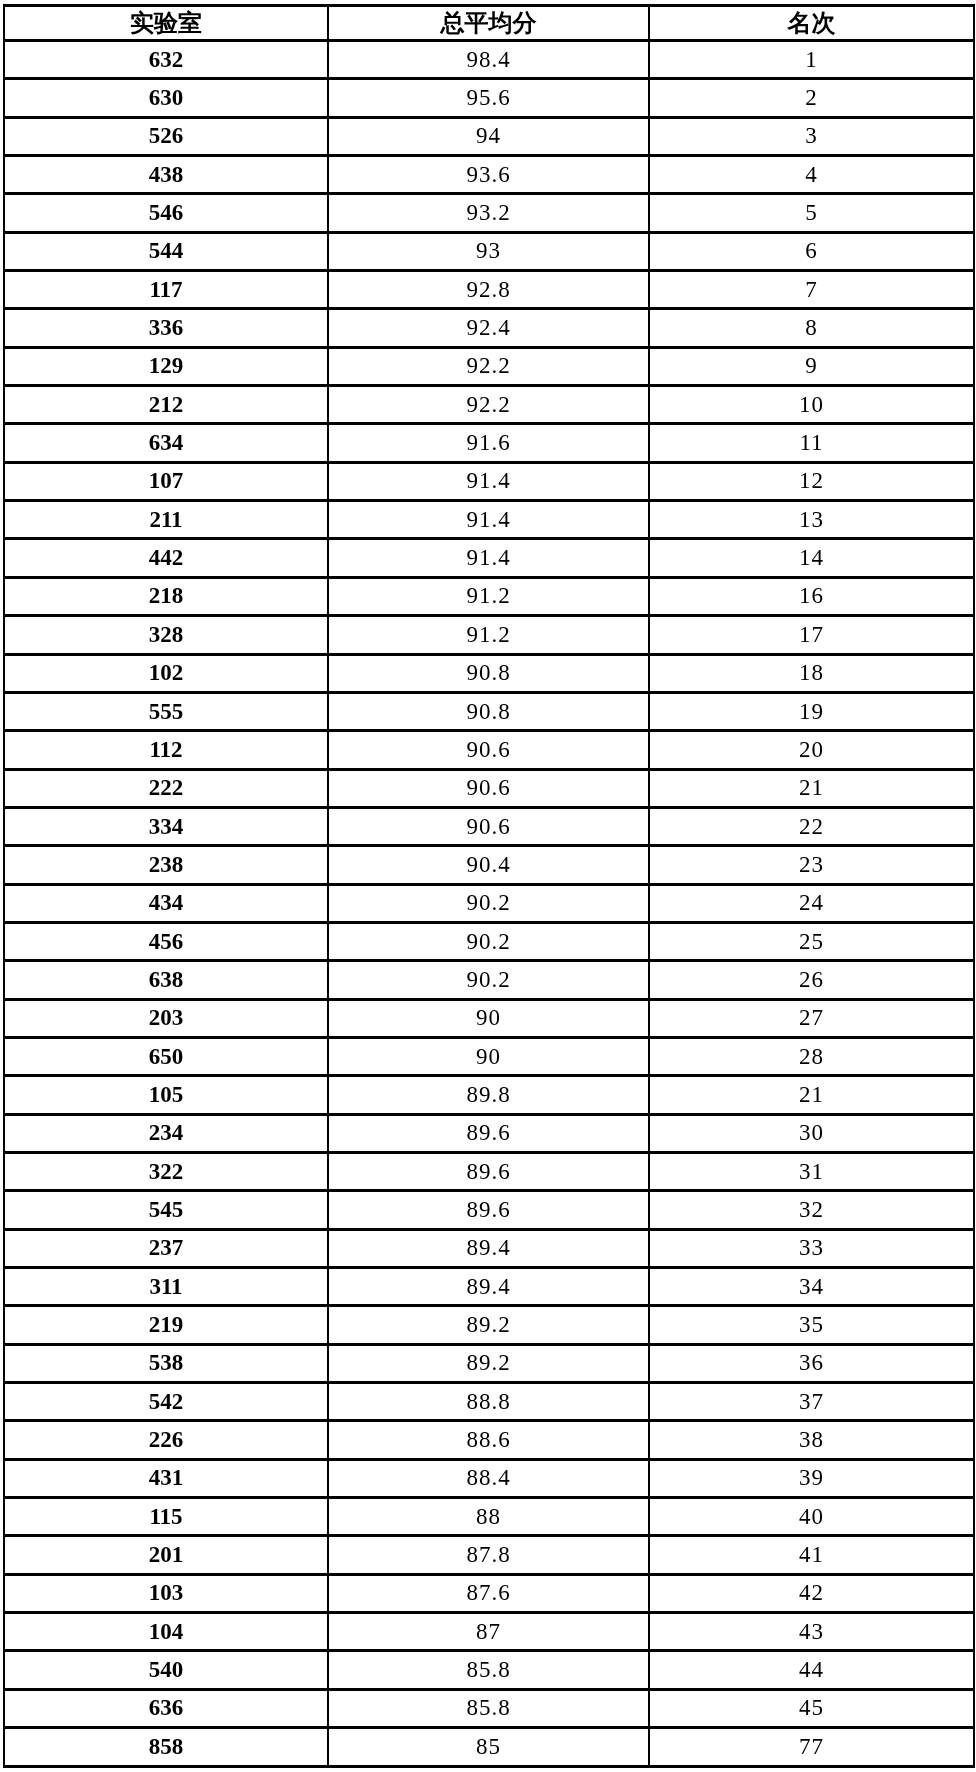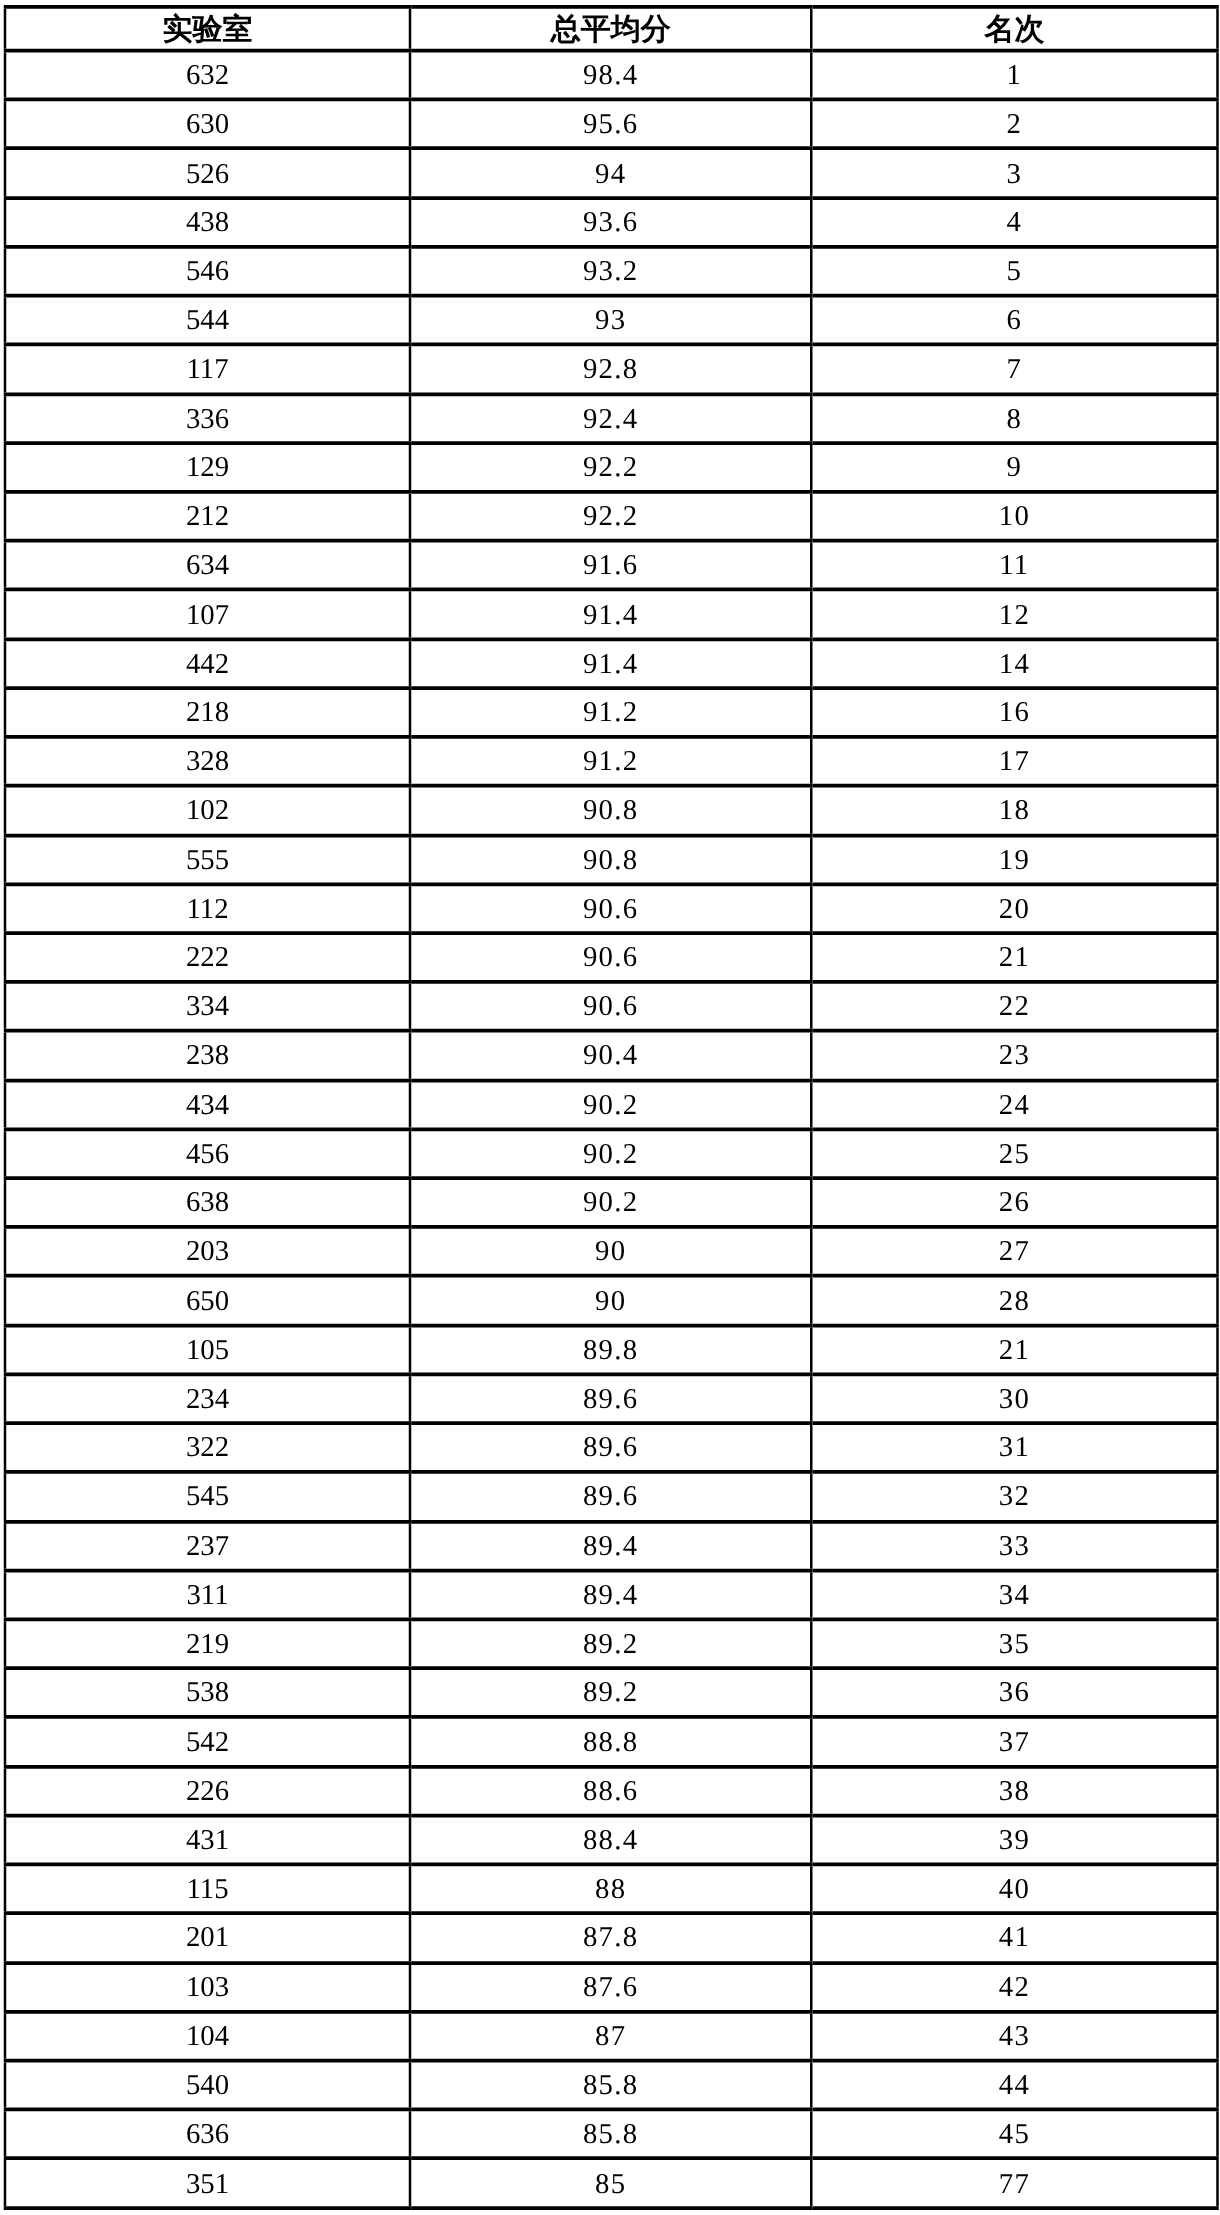--- a/index.html
+++ b/index.html
@@ -39,21 +39,21 @@
     white-space: nowrap;
   }
   table.score-table th {
     font-size: 24px;
     font-weight: bold;
   }
   table.score-table th.col-lab {
     font-weight: bold;
   }
   td.col-lab {
-    font-weight: normal;
+    font-weight: bold;
     font-size: 23px;
     color: #000000;
   }
   td.col-score, td.col-rank {
     font-weight: normal;
     font-size: 23px;
     color: #1c1c1c;
     letter-spacing: 1px;
   }
 </style>
@@ -129,20 +129,25 @@
           <td class="col-lab">634</td>
           <td class="col-score">91.6</td>
           <td class="col-rank">11</td>
         </tr>
         <tr>
           <td class="col-lab">107</td>
           <td class="col-score">91.4</td>
           <td class="col-rank">12</td>
         </tr>
         <tr>
+          <td class="col-lab">211</td>
+          <td class="col-score">91.4</td>
+          <td class="col-rank">13</td>
+        </tr>
+        <tr>
           <td class="col-lab">442</td>
           <td class="col-score">91.4</td>
           <td class="col-rank">14</td>
         </tr>
         <tr>
           <td class="col-lab">218</td>
           <td class="col-score">91.2</td>
           <td class="col-rank">16</td>
         </tr>
         <tr>
@@ -284,19 +289,19 @@
           <td class="col-lab">540</td>
           <td class="col-score">85.8</td>
           <td class="col-rank">44</td>
         </tr>
         <tr>
           <td class="col-lab">636</td>
           <td class="col-score">85.8</td>
           <td class="col-rank">45</td>
         </tr>
         <tr>
-          <td class="col-lab">351</td>
+          <td class="col-lab">858</td>
           <td class="col-score">85</td>
           <td class="col-rank">77</td>
         </tr>
       </tbody>
   </table>
 </div>
 
 </body></html>

